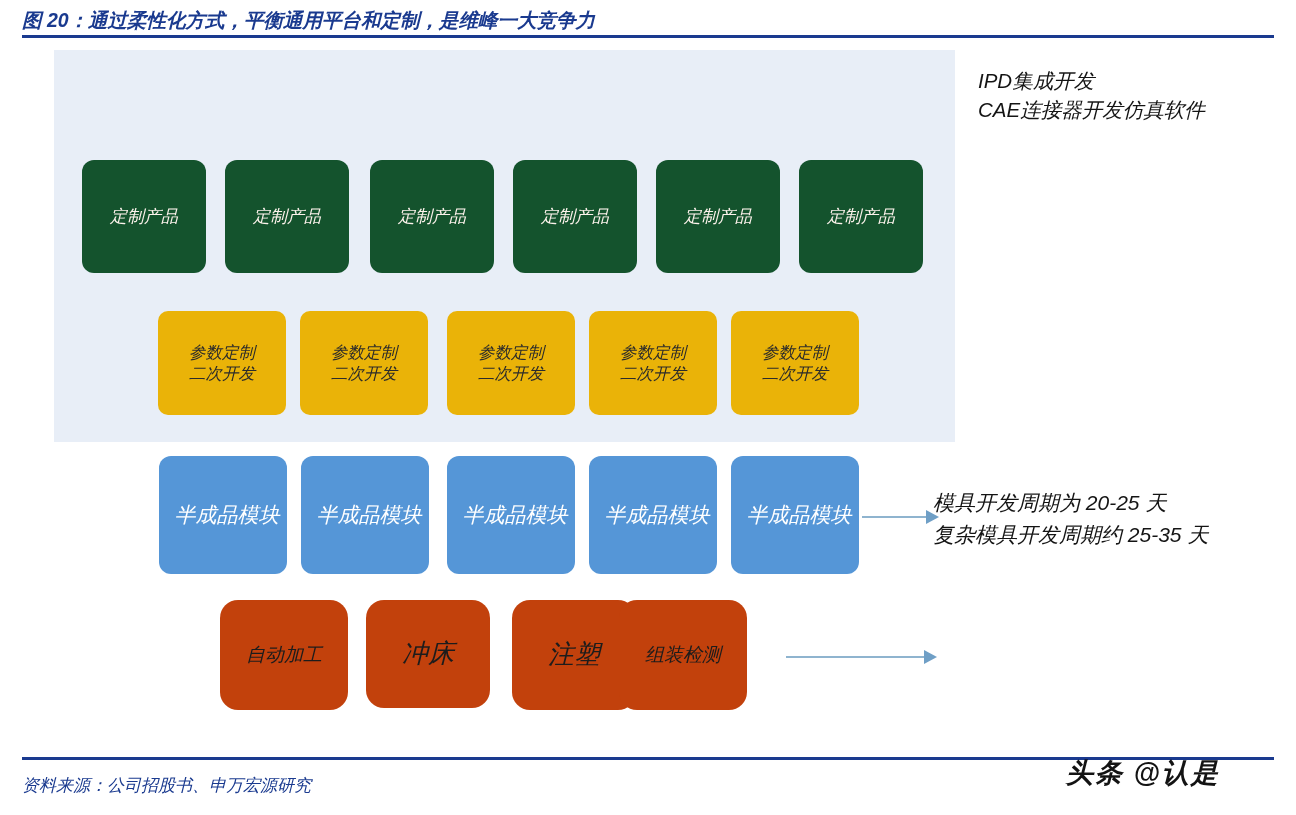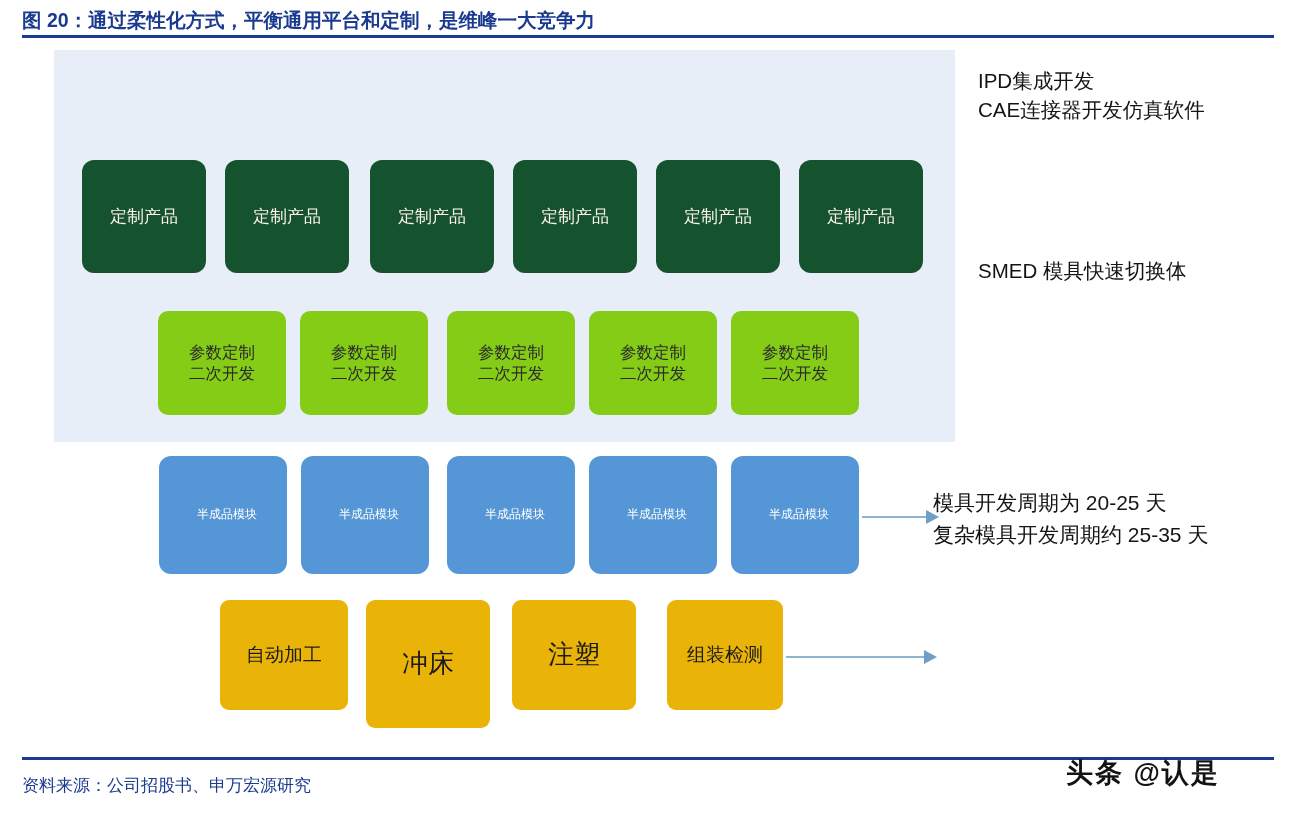--- a/index.html
+++ b/index.html
@@ -2,21 +2,21 @@
 <html><head>
 <meta charset="utf-8">
 <style>
   * { box-sizing: border-box; margin: 0; padding: 0; }
   html, body {
     width: 1296px; height: 815px;
     background: #ffffff;
     font-family: "Liberation Sans", "DejaVu Sans", sans-serif;
     overflow: hidden;
   }
-  #root { position: relative; width: 1296px; height: 815px; }
+  #root { position: relative; width: 1296px; height: 815px; font-style: italic; }
 
   
   .fig-title {
     position: absolute; left: 22px; top: 7px;
     font-size: 19.5px; font-weight: bold;
     color: #1a3a8f; letter-spacing: 0px;
     white-space: nowrap;
   }
   .title-rule {
     position: absolute; left: 22px; top: 35px;
@@ -52,30 +52,30 @@
     display: flex; align-items: center; justify-content: center;
     text-align: center; line-height: 1.28;
     border-radius: 10px;
     white-space: pre-line;
   }
   .box.orange {
     background: #14532d; color: #fdf3ec;
     font-size: 17px; border-radius: 12px;
   }
   .box.tan {
-    background: #84cc16; color: #2b2b2b;
+    background: #eab308; color: #2b2b2b;
     font-size: 16.5px; border-radius: 10px;
   }
   .box.blue {
     background: #5596d7; color: #ffffff;
-    font-size: 12px; border-radius: 12px; padding-left: 8px;
+    font-size: 21px; border-radius: 12px; padding-left: 8px;
   }
   .box.lightblue {
-    background: #eab308; color: #1c1c1c;
-    font-size: 19px; border-radius: 9px;
+    background: #c2410c; color: #1c1c1c;
+    font-size: 19px; border-radius: 18px;
   }
   .box.lightblue.big { font-size: 26px; }
 
   
   .note {
     position: absolute;
     color: #141414;
     font-size: 20.5px;
     line-height: 1.42;
     white-space: pre-line;
@@ -130,27 +130,26 @@
   <div class="box tan" style="left:731px; top:311px; width:128px; height:104px;">参数定制
 二次开发</div>
 
   <div class="box blue" style="left:159px; top:456px; width:128px; height:118px;">半成品模块</div>
   <div class="box blue" style="left:301px; top:456px; width:128px; height:118px;">半成品模块</div>
   <div class="box blue" style="left:447px; top:456px; width:128px; height:118px;">半成品模块</div>
   <div class="box blue" style="left:589px; top:456px; width:128px; height:118px;">半成品模块</div>
   <div class="box blue" style="left:731px; top:456px; width:128px; height:118px;">半成品模块</div>
 
   <div class="box lightblue" style="left:220px; top:600px; width:128px; height:110px;">自动加工</div>
-  <div class="box lightblue big" style="left:366px; top:600px; width:124px; height:128px;">冲床</div>
+  <div class="box lightblue big" style="left:366px; top:600px; width:124px; height:108px;">冲床</div>
   <div class="box lightblue big" style="left:512px; top:600px; width:124px; height:110px;">注塑</div>
-  <div class="box lightblue" style="left:667px; top:600px; width:116px; height:110px;">组装检测</div>
+  <div class="box lightblue" style="left:619px; top:600px; width:128px; height:110px;">组装检测</div>
 
   <div class="note n1">IPD集成开发
 CAE连接器开发仿真软件</div>
-  <div class="note n3">SMED 模具快速切换体</div>
   <div class="note n4">模具开发周期为 20-25 天
 复杂模具开发周期约 25-35 天</div>
 
   <div class="arrow" style="left:862px; top:507px; width:78px; height:20px;">
     <div class="shaft" style="width:64px;"></div>
     <div class="head" style="left:64px;"></div>
   </div>
   <div class="arrow" style="left:786px; top:647px; width:152px; height:20px;">
     <div class="shaft" style="width:138px;"></div>
     <div class="head" style="left:138px;"></div>

